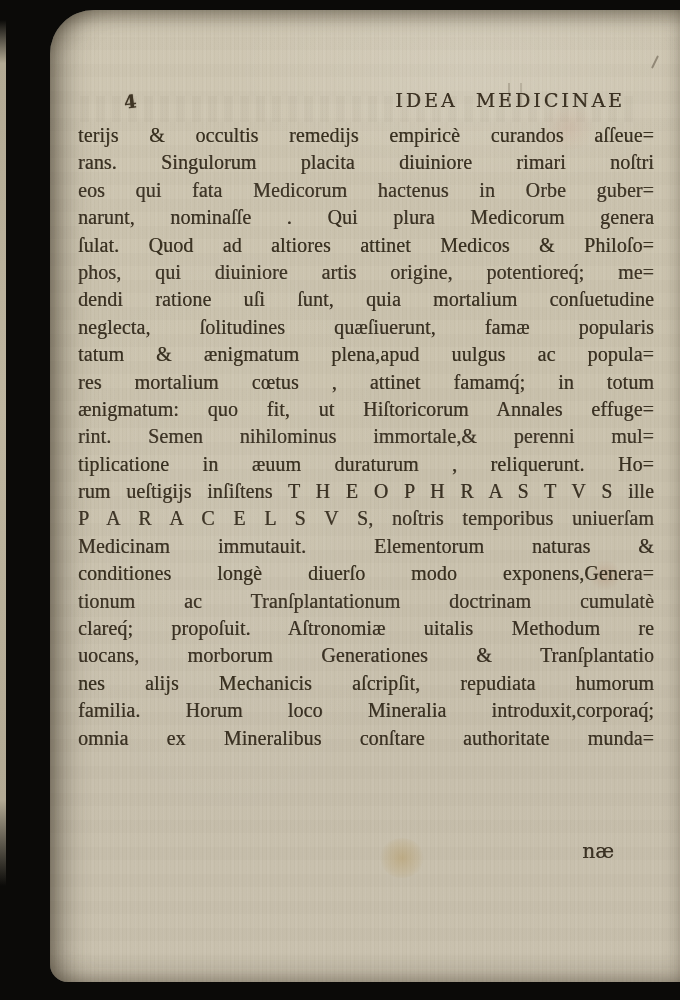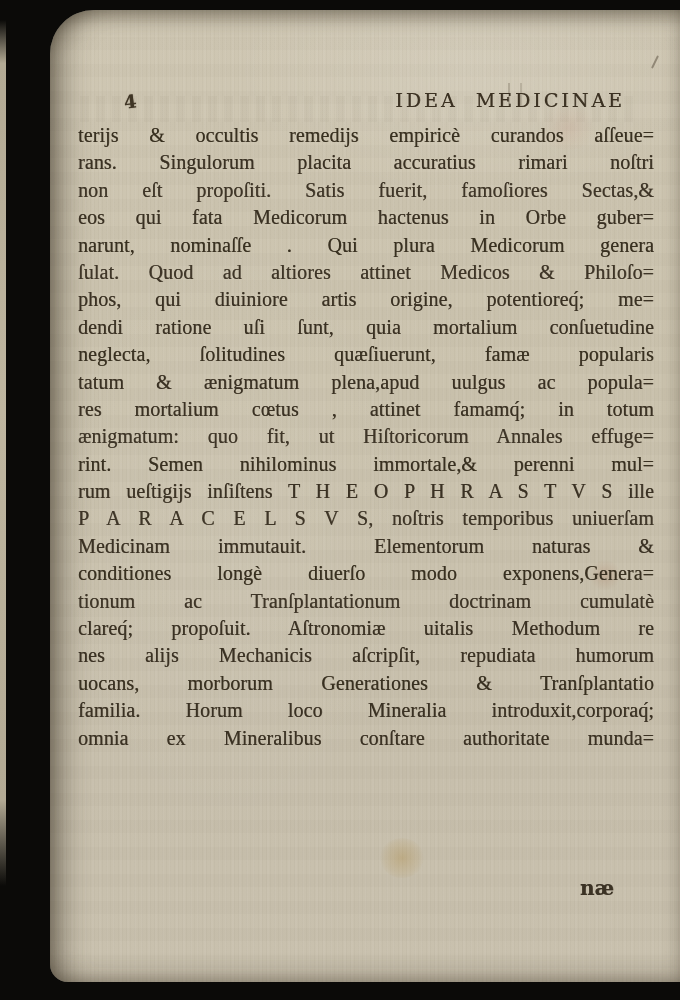--- a/index.html
+++ b/index.html
@@ -76,25 +76,24 @@
     text-align: justify;
     text-align-last: justify;
     letter-spacing: 0.1px;
     text-shadow: 0.4px 0.4px 0.6px rgba(54,44,30,0.62);
     font-family: Liberation Serif, serif;
   }
   .line:nth-child(3n) { color: #3e3527; }
   .line:nth-child(4n+1) { color: #383020; }
   .catchword {
     position: absolute;
-    right: 66px; top: 866px;
+    right: 66px; top: 829px;
     font-size: 20px;
     color: #3b3224;
     text-shadow: 0.4px 0.4px 0.6px rgba(54,44,30,0.62);
-    font-weight: bold;
   }
   
   .margin-slash {
     position: absolute;
     left: 604px; top: 45px;
     width: 2px; height: 14px;
     background: rgba(84,74,58,0.5);
     transform: rotate(26deg);
     border-radius: 1px;
   }
@@ -147,39 +146,39 @@
     <div class="foxing-c"></div>
     <div class="ghost-marks"></div>
     <div class="margin-slash"></div>
 
     <div class="page-number">4</div>
 
     <div class="running-header">IDEA MEDICINAE</div>
 
     <div class="text-block">
         <div class="line">terijs &amp; occultis remedijs empiricè curandos aſſeue=</div>
-        <div class="line">rans. Singulorum placita accuratius rimari noſtri</div>
-        <div class="line">non eſt propoſiti. Satis fuerit, famoſiores Sectas,&amp;</div>
+        <div class="line">rans. Singulorum placita diuiniore rimari noſtri</div>
         <div class="line">eos qui fata Medicorum hactenus in Orbe guber=</div>
         <div class="line">narunt, nominaſſe . Qui plura Medicorum genera</div>
         <div class="line">ſulat. Quod ad altiores attinet Medicos &amp; Philoſo=</div>
         <div class="line">phos, qui diuiniore artis origine, potentioreq́; me=</div>
         <div class="line">dendi ratione uſi ſunt, quia mortalium conſuetudine</div>
         <div class="line">neglecta, ſolitudines quæſiuerunt, famæ popularis</div>
         <div class="line">tatum &amp; ænigmatum plena,apud uulgus ac popula=</div>
         <div class="line">res mortalium cœtus , attinet famamq́; in totum</div>
         <div class="line">ænigmatum: quo fit, ut Hiſtoricorum Annales effuge=</div>
         <div class="line">rint. Semen nihilominus immortale,&amp; perenni mul=</div>
+        <div class="line">tiplicatione in æuum duraturum , reliquerunt. Ho=</div>
         <div class="line">rum ueſtigijs inſiſtens T H E O P H R A S T V S ille</div>
         <div class="line">P A R A C E L S V S, noſtris temporibus uniuerſam</div>
         <div class="line">Medicinam immutauit.  Elementorum naturas &amp;</div>
         <div class="line">conditiones longè diuerſo modo exponens,Genera=</div>
         <div class="line">tionum ac Tranſplantationum doctrinam cumulatè</div>
         <div class="line">clareq́; propoſuit. Aſtronomiæ uitalis Methodum re</div>
+        <div class="line">uocans, morborum Generationes &amp; Tranſplantatio</div>
         <div class="line">nes alijs Mechanicis aſcripſit, repudiata humorum</div>
-        <div class="line">uocans, morborum Generationes &amp; Tranſplantatio</div>
         <div class="line">familia. Horum loco Mineralia introduxit,corporaq́;</div>
         <div class="line">omnia ex Mineralibus conſtare authoritate munda=</div>
       </div>
 
     <div class="catchword">næ</div>
   </div>
 </div>
 
 </body></html>

